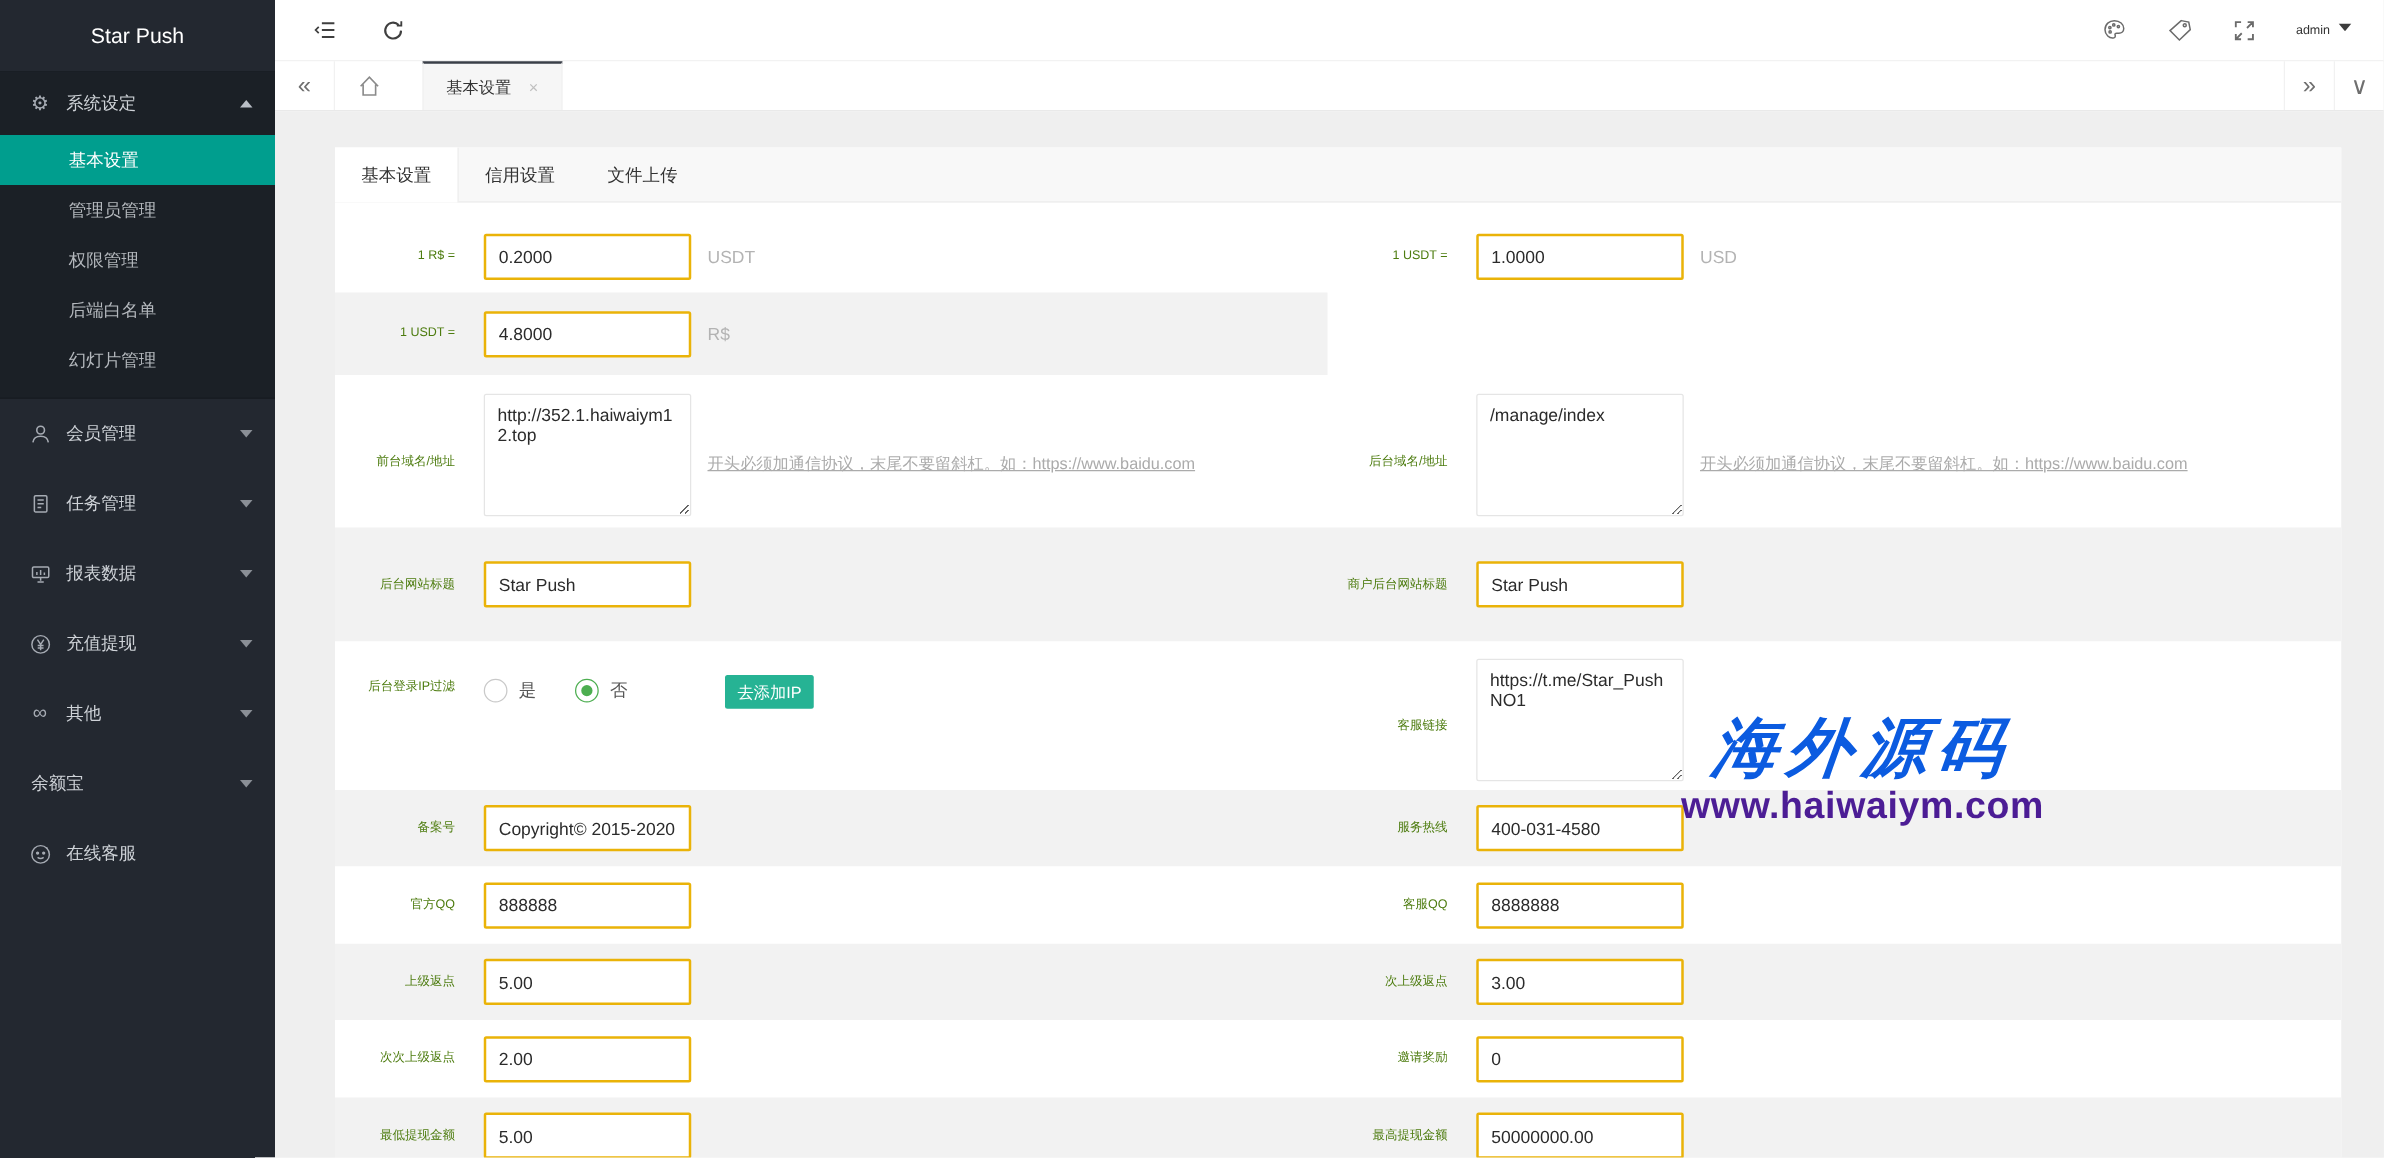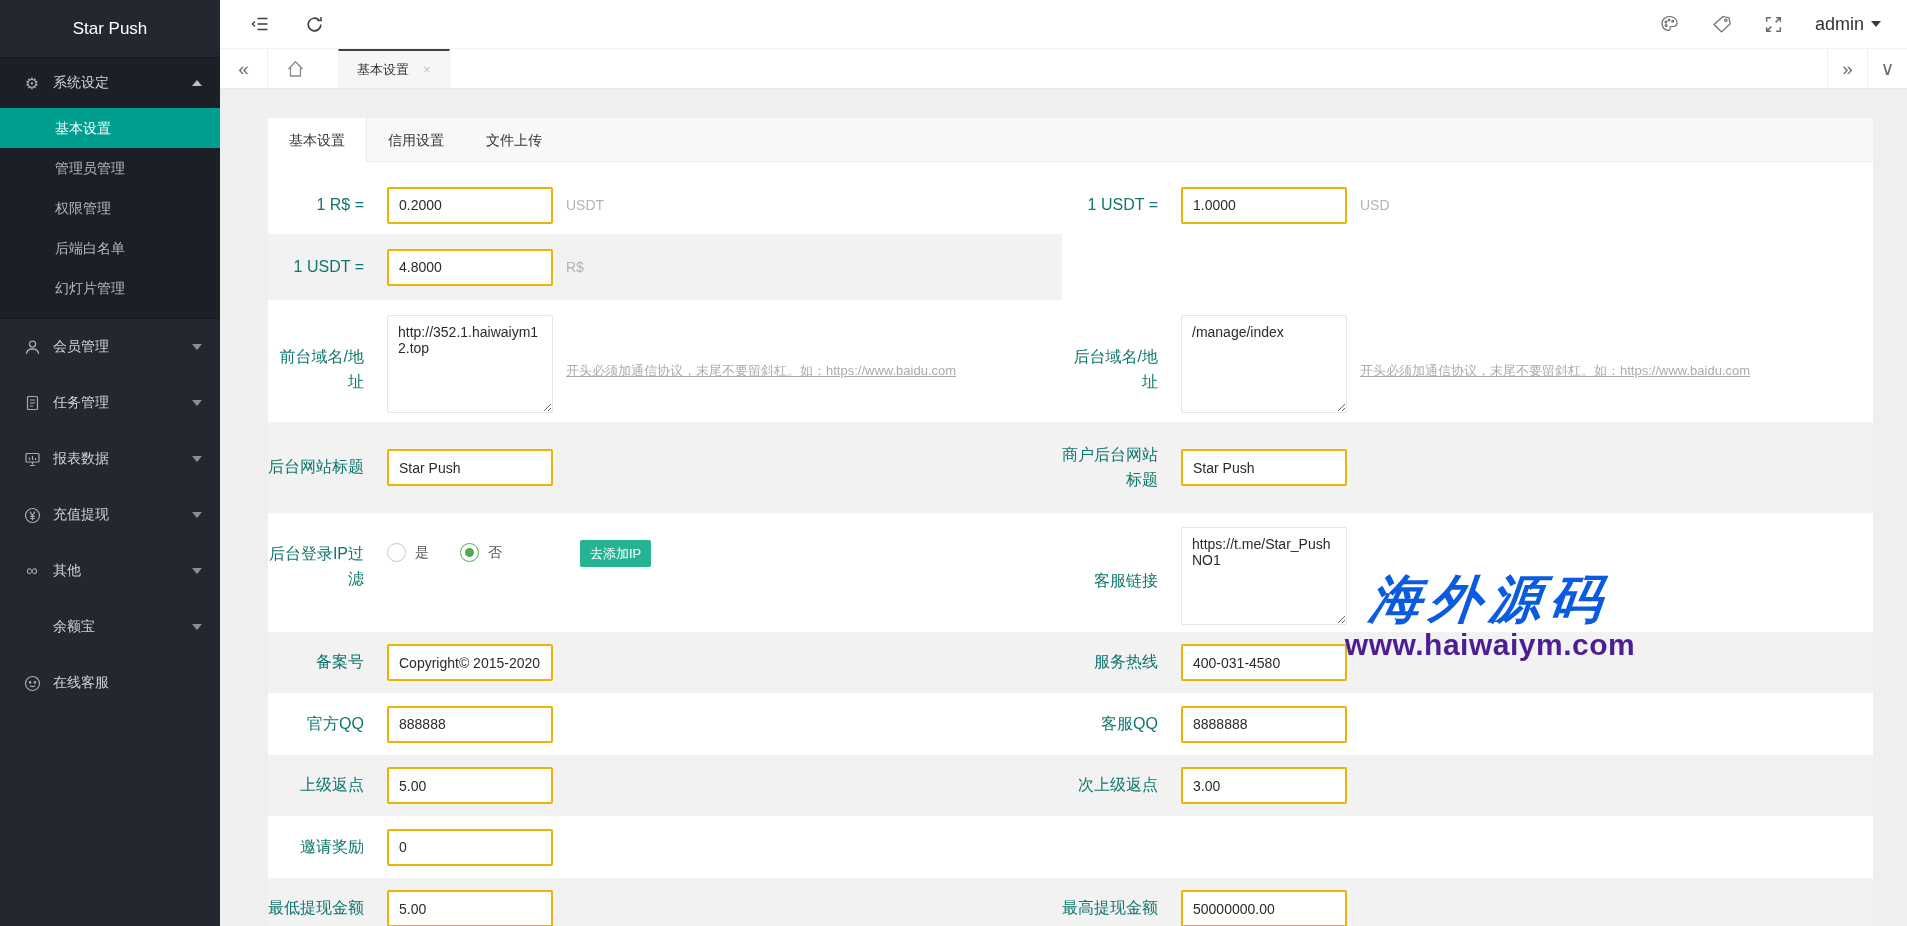--- a/index.html
+++ b/index.html
@@ -18,32 +18,32 @@
   .side-item .icon { width:20px; margin-right:11px; color:#a6abb3; display:flex;
     align-items:center; justify-content:center; font-size:16px; }
   .side-item.main { height:56px; }
   .caret-up { width:0; height:0; margin-left:auto; border-left:5px solid transparent;
     border-right:5px solid transparent; border-bottom:6px solid #b9bec5; }
   .caret-down { width:0; height:0; margin-left:auto; border-left:5px solid transparent;
     border-right:5px solid transparent; border-top:6px solid #8a8f96; }
   .sub-item { height:40px; line-height:40px; padding-left:55px; font-size:14px;
     color:#b4b8bd; cursor:pointer; }
   .sub-item.active { background:#009e8e; color:#ffffff; }
-  .no-icon { padding-left:53px; }
+  .no-icon { padding-left:25px; }
 
   
   .topbar { position:absolute; left:220px; top:0; width:1687px; height:49px;
     background:#fff; border-bottom:1px solid #f2f2f2; display:flex; align-items:center; }
   .tb-icon { display:flex; align-items:center; justify-content:center; cursor:pointer;
     color:#4a4a4a; }
   .tb-left { margin-left:30px; }
   .tb-left + .tb-left { margin-left:34px; }
   .tb-right-wrap { margin-left:auto; display:flex; align-items:center; gap:32px;
     margin-right:26px; color:#6b6b6b; }
-  .admin-box { display:flex; align-items:center; gap:7px; font-size:18px; color:#333;
+  .admin-box { display:flex; gap:7px; font-size:10px; color:#333;
     cursor:pointer; }
   .admin-caret { width:0; height:0; border-left:5px solid transparent;
     border-right:5px solid transparent; border-top:6px solid #3c3c3c; }
 
   
   .tabbar { position:absolute; left:220px; top:49px; width:1687px; height:40px;
     background:#fff; border-bottom:1px solid #e9e9e9; display:flex; align-items:stretch; }
   .tab-btn { width:48px; display:flex; align-items:center; justify-content:center;
     font-size:19px; color:#6f6f6f; cursor:pointer; }
   .tab-sep { border-right:1px solid #f1f1f1; }
@@ -67,21 +67,21 @@
 
   
   .form { padding-top:14px; }
   .frow { display:flex; }
   .fcell { display:flex; align-items:center; }
   .fcell.left { width:794px; }
   .fcell.right { width:811px; }
   .gray { background:#f2f2f2; }
   .h58{height:58px}.h66{height:66px}.h122{height:122px}.h91{height:91px}
   .h119{height:119px}.h61{height:61px}.h62{height:62px}
-  .flabel { width:96px; text-align:right; font-size:16px; color:#0f766e; flex-shrink:0;
+  .flabel { width:96px; text-align:right; font-size:10px; color:#4d7c0f; flex-shrink:0;
     line-height:1.55; }
   .fin { width:166px; height:37px; border:2px solid #eab308; border-radius:2px;
     padding:0 10px; font-size:14px; color:#2b2b2b; margin-left:23px; background:#fff;
     outline:none; font-family:"Liberation Sans",sans-serif; }
   .fta { width:166px; height:98px; border:1px solid #e5e5e5; border-radius:2px;
     padding:8px 10px; font-size:14px; color:#2b2b2b; margin-left:23px; background:#fff;
     resize:both; outline:none; font-family:"Liberation Sans",sans-serif; }
   .suffix { margin-left:13px; color:#b3b3b3; font-size:14px; }
   .hint { margin-left:13px; color:#ababab; font-size:13px; }
   .top-align { align-items:center; }
@@ -361,20 +361,24 @@
           <span class="flabel">上级返点</span>
           <input class="fin" value="5.00" style="">
         </div>
         <div class="fcell right">
           <span class="flabel">次上级返点</span>
           <input class="fin" value="3.00" style="">
         </div>
       </div>
 
       <div class="frow h62">
+        <div class="fcell left">
+          <span class="flabel">次次上级返点</span>
+          <input class="fin" value="2.00" style="">
+        </div>
         <div class="fcell right">
           <span class="flabel">邀请奖励</span>
           <input class="fin" value="0" style="">
         </div>
       </div>
 
       <div class="frow h61 gray">
         <div class="fcell left">
           <span class="flabel">最低提现金额</span>
           <input class="fin" value="5.00" style="">

